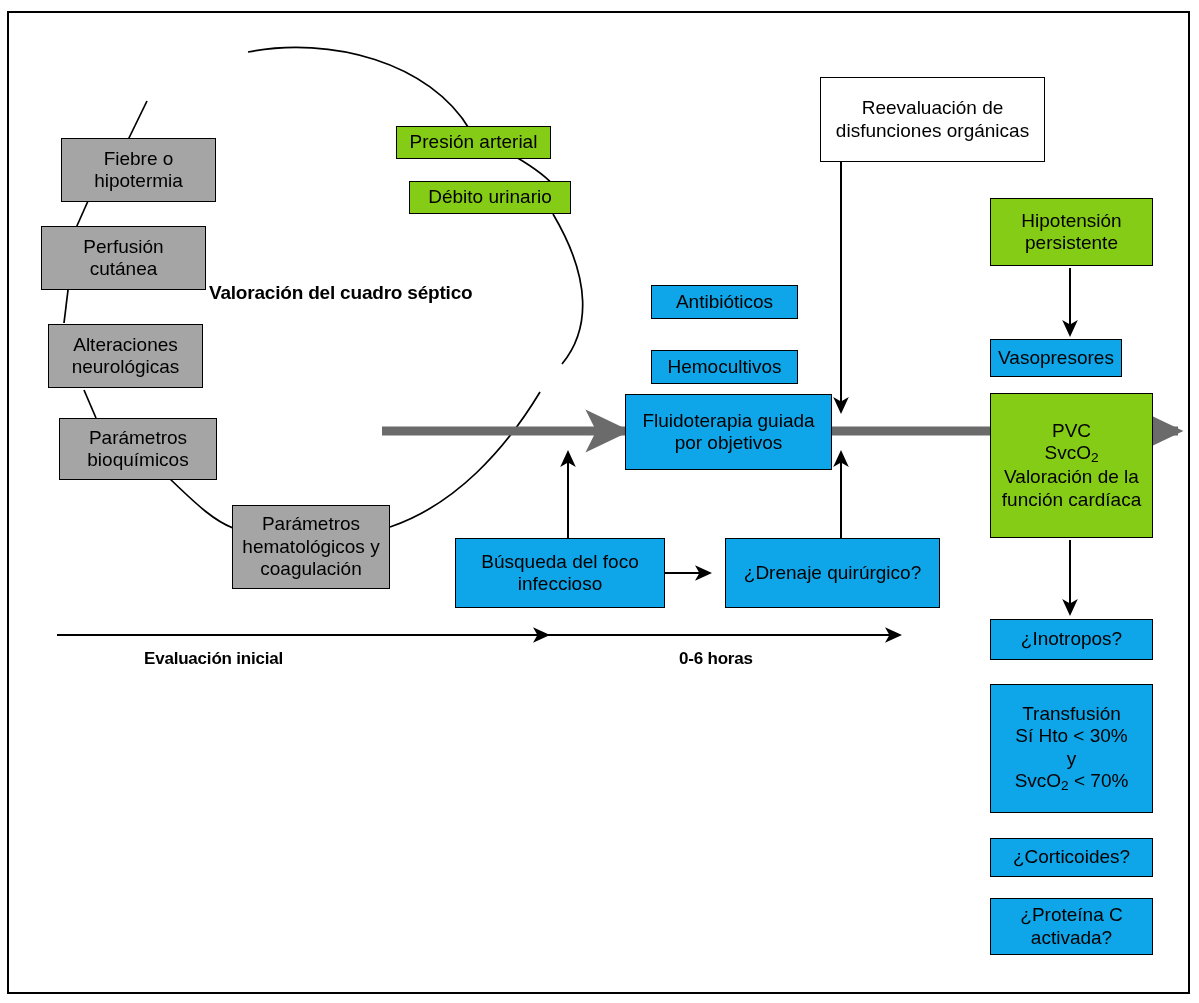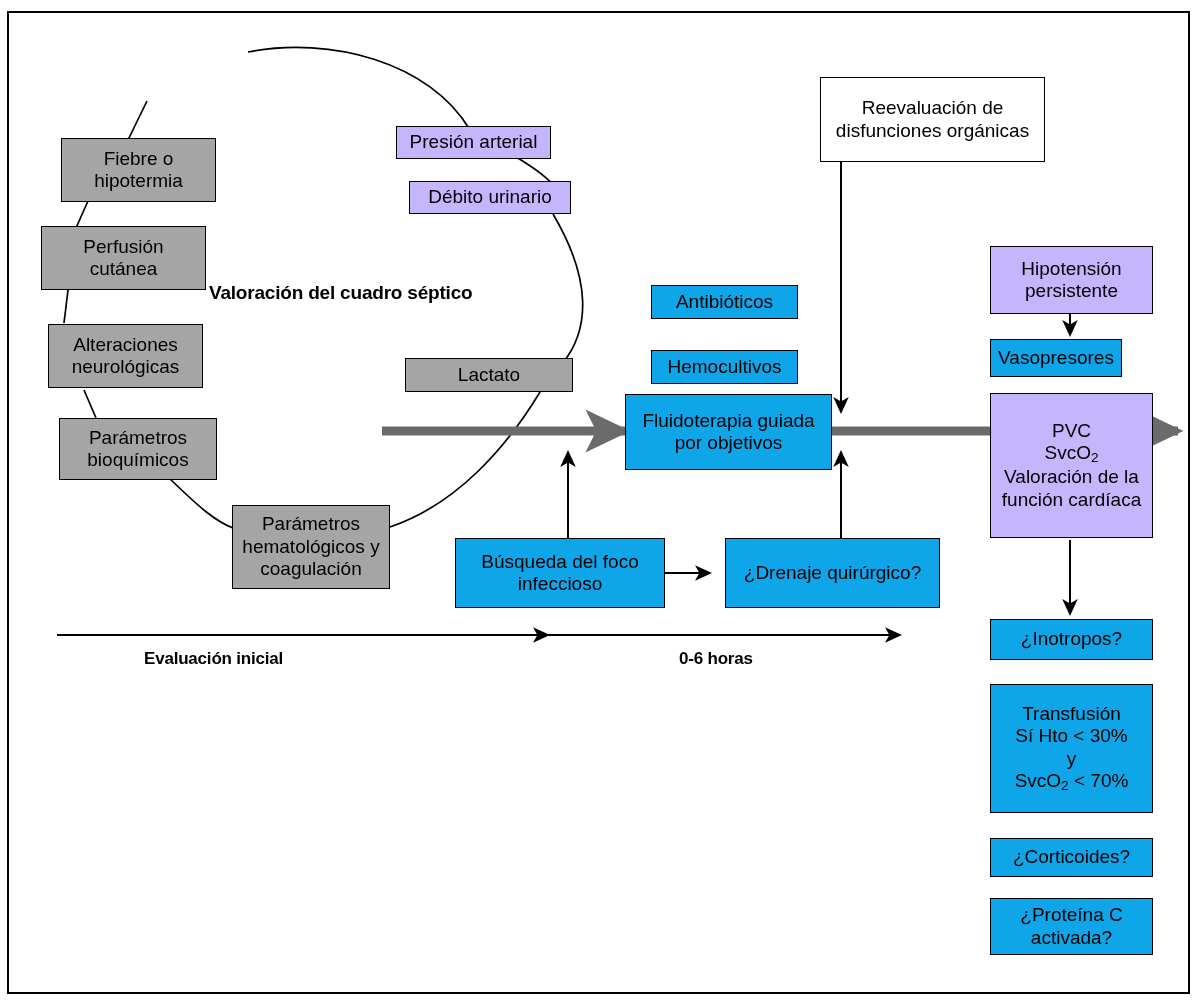--- a/index.html
+++ b/index.html
@@ -43,21 +43,21 @@
     justify-content: center;
     text-align: center;
     line-height: 1.18;
     font-size: 19px;
     color: #000000;
     white-space: pre-line;
     padding: 0 4px;
   }
   .fill-dark   { background: #a5a5a5; }
   .fill-mid    { background: #0ea5e9; }
-  .fill-light  { background: #c4b5fd; }
+  .fill-light  { background: #84cc16; }
   .fill-white  { background: #ffffff; }
 
   .caption {
     position: absolute;
     font-size: 19px;
     font-weight: bold;
     color: #000000;
     white-space: nowrap;
     letter-spacing: -0.2px;
   }
@@ -148,40 +148,39 @@
 bioquímicos</div>
 
   <div class="node fill-dark" style="left:232px; top:505px; width:158px; height:84px;">Parámetros
 hematológicos y
 coagulación</div>
 
   <div class="node fill-light" style="left:396px; top:126px; width:155px; height:33px;">Presión arterial</div>
 
   <div class="node fill-light" style="left:409px; top:181px; width:162px; height:33px;">Débito urinario</div>
 
-  <div class="node fill-dark" style="left:405px; top:358px; width:168px; height:34px;">Lactato</div>
 
   <div class="caption" style="left:209px; top:282px;">Valoración del cuadro séptico</div>
 
   <div class="node fill-mid" style="left:651px; top:285px; width:147px; height:34px;">Antibióticos</div>
 
   <div class="node fill-mid" style="left:651px; top:350px; width:147px; height:34px;">Hemocultivos</div>
 
   <div class="node fill-mid" style="left:625px; top:394px; width:207px; height:76px;">Fluidoterapia guiada
 por objetivos</div>
 
   <div class="node fill-mid" style="left:455px; top:538px; width:210px; height:70px;">Búsqueda del foco
 infeccioso</div>
 
   <div class="node fill-mid" style="left:725px; top:538px; width:215px; height:70px;">¿Drenaje quirúrgico?</div>
 
   <div class="node fill-white" style="left:820px; top:77px; width:225px; height:85px;">Reevaluación de
 disfunciones orgánicas</div>
 
-  <div class="node fill-light" style="left:990px; top:198px; width:163px; height:68px;margin-top:48px;">Hipotensión
+  <div class="node fill-light" style="left:990px; top:198px; width:163px; height:68px;">Hipotensión
 persistente</div>
 
   <div class="node fill-mid" style="left:990px; top:339px; width:132px; height:38px;">Vasopresores</div>
 
   <div class="node fill-light" style="left: 990px; top: 393px; width: 163px; height: 145px; white-space: normal;">
       <div>PVC<br>SvcO<sub>2</sub><br>Valoración de la<br>función cardíaca</div>
     </div>
 
   <div class="node fill-mid" style="left:990px; top:619px; width:163px; height:41px;">¿Inotropos?</div>
 

